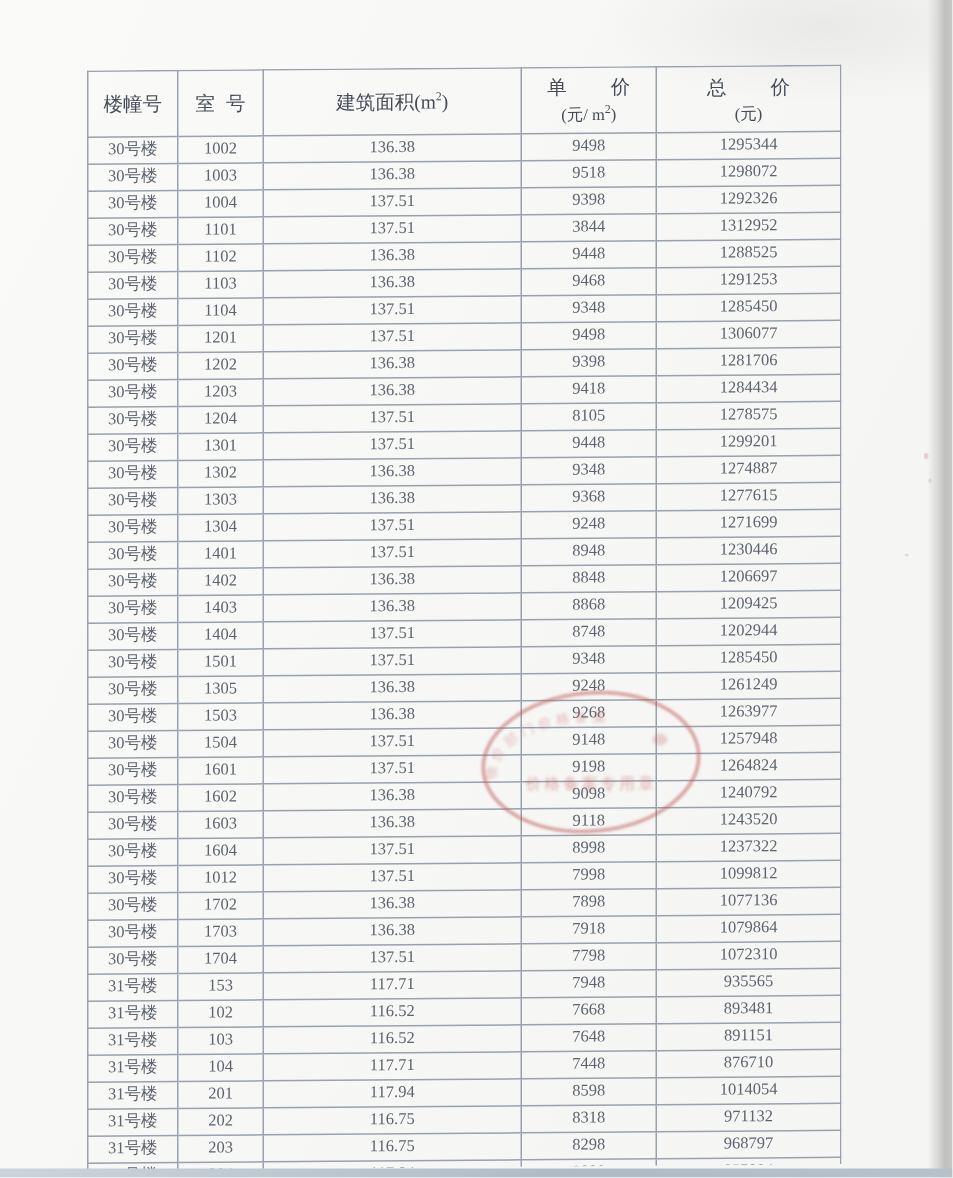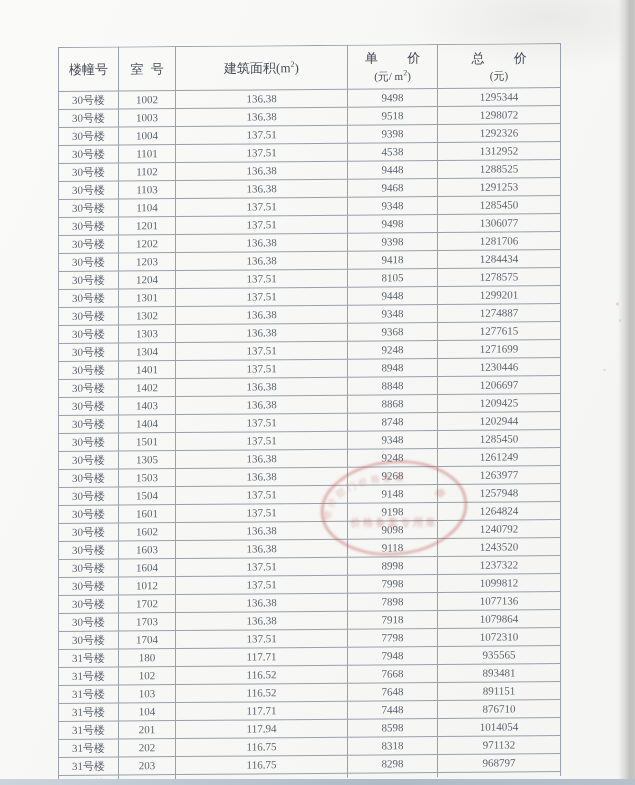--- a/index.html
+++ b/index.html
@@ -122,21 +122,21 @@
             <td data-name="cell-building">30号楼</td>
             <td data-name="cell-room">1004</td>
             <td data-name="cell-area">137.51</td>
             <td data-name="cell-unit_price">9398</td>
             <td data-name="cell-total_price">1292326</td>
           </tr>
           <tr data-name="table-row">
             <td data-name="cell-building">30号楼</td>
             <td data-name="cell-room">1101</td>
             <td data-name="cell-area">137.51</td>
-            <td data-name="cell-unit_price">4538</td>
+            <td data-name="cell-unit_price">3844</td>
             <td data-name="cell-total_price">1312952</td>
           </tr>
           <tr data-name="table-row">
             <td data-name="cell-building">30号楼</td>
             <td data-name="cell-room">1102</td>
             <td data-name="cell-area">136.38</td>
             <td data-name="cell-unit_price">9448</td>
             <td data-name="cell-total_price">1288525</td>
           </tr>
           <tr data-name="table-row">
@@ -316,21 +316,21 @@
           </tr>
           <tr data-name="table-row">
             <td data-name="cell-building">30号楼</td>
             <td data-name="cell-room">1704</td>
             <td data-name="cell-area">137.51</td>
             <td data-name="cell-unit_price">7798</td>
             <td data-name="cell-total_price">1072310</td>
           </tr>
           <tr data-name="table-row">
             <td data-name="cell-building">31号楼</td>
-            <td data-name="cell-room">180</td>
+            <td data-name="cell-room">153</td>
             <td data-name="cell-area">117.71</td>
             <td data-name="cell-unit_price">7948</td>
             <td data-name="cell-total_price">935565</td>
           </tr>
           <tr data-name="table-row">
             <td data-name="cell-building">31号楼</td>
             <td data-name="cell-room">102</td>
             <td data-name="cell-area">116.52</td>
             <td data-name="cell-unit_price">7668</td>
             <td data-name="cell-total_price">893481</td>

